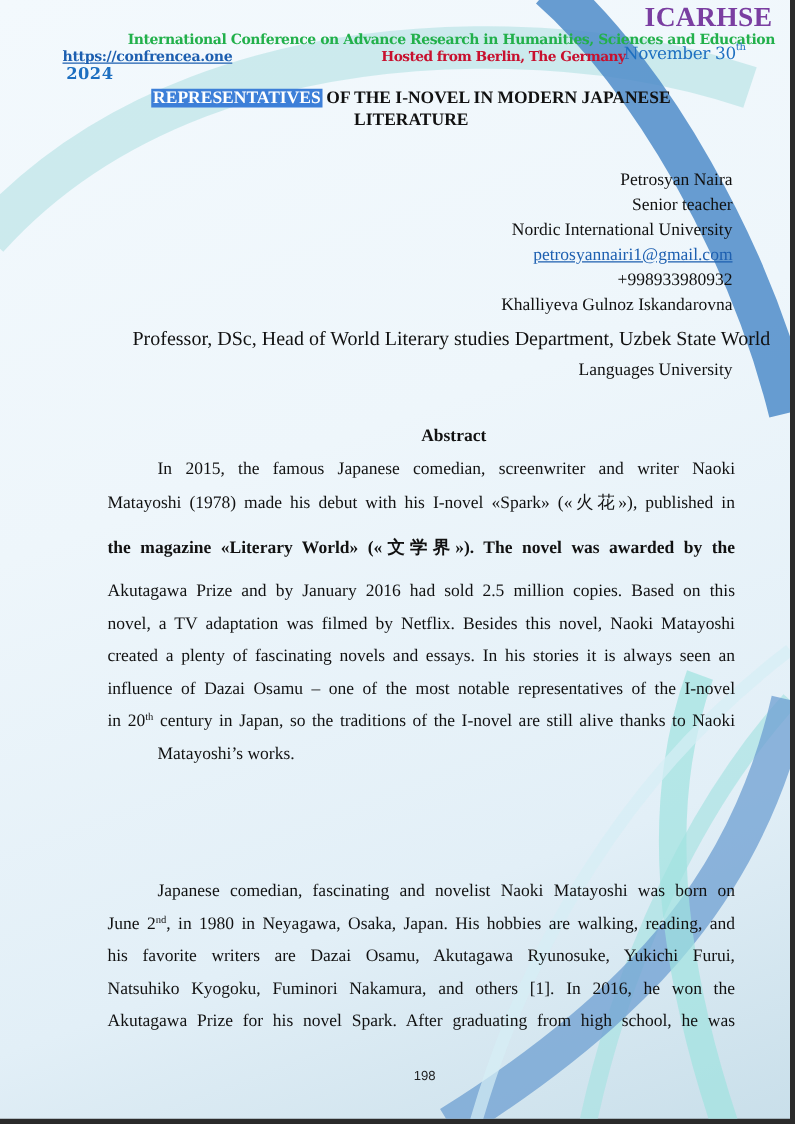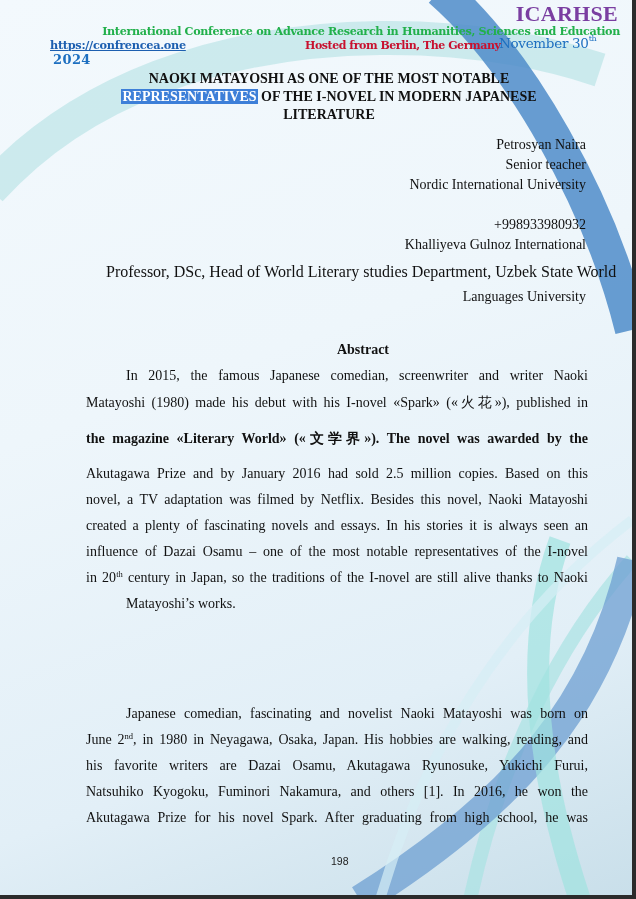--- a/index.html
+++ b/index.html
@@ -102,38 +102,38 @@
   <div class="content">
 
     <div class="hdr-acr">ICARHSE</div>
     <div class="hdr-conf">International Conference on Advance Research in Humanities, Sciences and Education</div>
     <a class="hdr-url">https://confrencea.one</a>
     <div class="hdr-hosted">Hosted from Berlin, The Germany</div>
     <div class="hdr-date"><span>November 30</span><sup>th</sup></div>
     <div class="hdr-year">2024</div>
 
     <div class="title">
-      <div>NAOKI MATAYOSHI AS ONE OF THE MOST NOTABLE</div>
       <div><span class="hl">REPRESENTATIVES</span><span> OF THE I-NOVEL IN MODERN JAPANESE</span></div>
       <div>LITERATURE</div>
     </div>
 
     <div class="auth" style="top:137px">Petrosyan Naira</div>
     <div class="auth" style="top:157px">Senior teacher</div>
     <div class="auth" style="top:177px">Nordic International University</div>
+    <div class="auth" style="top:197px"><a>petrosyannairi1@gmail.com</a></div>
     <div class="auth" style="top:217px">+998933980932</div>
-    <div class="auth" style="top:237px">Khalliyeva Gulnoz International</div>
+    <div class="auth" style="top:237px">Khalliyeva Gulnoz Iskandarovna</div>
     <div class="affil-line" style="left:106px; top:263px">Professor, DSc, Head of World Literary studies Department, Uzbek State World</div>
     <div class="auth" style="top:289px">Languages University</div>
 
     <div class="abs-head" style="left:0; width:726px;">Abstract</div>
 
     <div class="para" style="top:362px">
       <span class="line indent" style="height:27px; line-height:27px;">In 2015, the famous Japanese comedian, screenwriter and writer Naoki</span>
-      <span class="line" style="height:36px; line-height:27px;">Matayoshi (1980) made his debut with his I-novel «Spark» («火花»), published in</span>
+      <span class="line" style="height:36px; line-height:27px;">Matayoshi (1978) made his debut with his I-novel «Spark» («火花»), published in</span>
       <span class="line" style="height:36px; line-height:27px;font-weight:bold;">the magazine «Literary World» («文学界»). The novel was awarded by the</span>
       <span class="line">Akutagawa Prize and by January 2016 had sold 2.5 million copies. Based on this</span>
       <span class="line">novel, a TV adaptation was filmed by Netflix. Besides this novel, Naoki Matayoshi</span>
       <span class="line">created a plenty of fascinating novels and essays. In his stories it is always seen an</span>
       <span class="line">influence of Dazai Osamu – one of the most notable representatives of the I-novel</span>
       <span class="line"><span>in 20</span><sup class="s">th</sup><span> century in Japan, so the traditions of the I-novel are still alive thanks to Naoki</span></span>
       <span class="line last">Matayoshi’s works.</span>
     </div>
 
 

